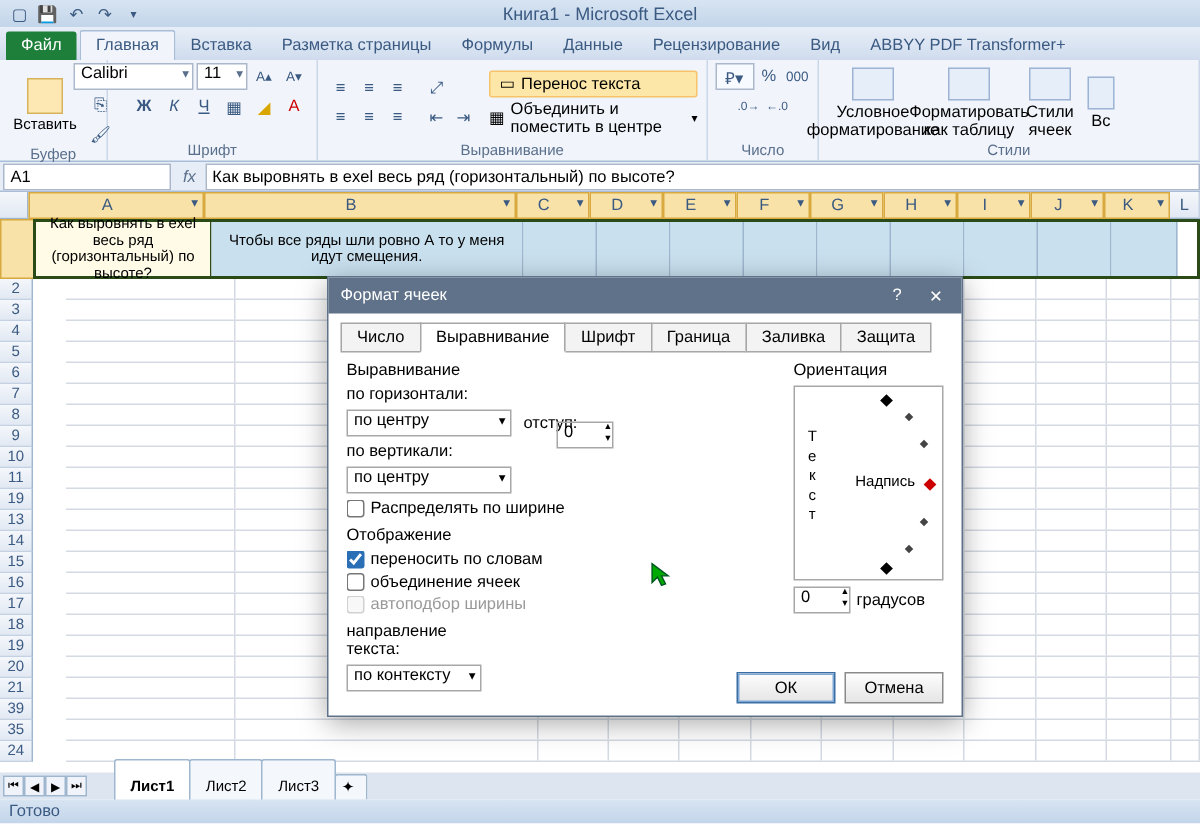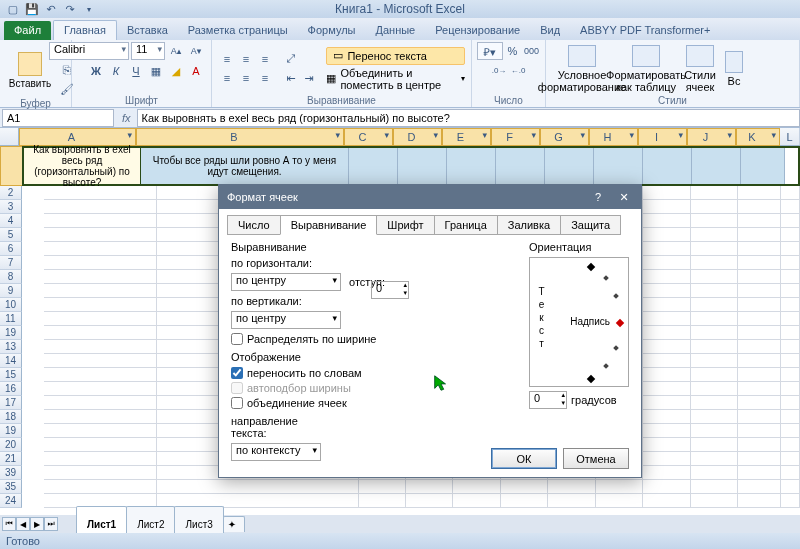--- a/index.html
+++ b/index.html
@@ -674,27 +674,27 @@
             <input type="checkbox" style="">
             <span>Распределять по ширине</span>
           </div>
       </div>
       <div class="fs">
         <div class="fs-title">Отображение</div>
         <div class="chk">
             <input type="checkbox" checked="" style="accent-color: rgb(42, 111, 181);">
             <span>переносить по словам</span>
           </div>
+        <div class="chk">
+            <input type="checkbox" style="">
+            <span>объединение ячеек</span>
+          </div>
         <div class="chk" style="color:#999">
             <input type="checkbox" disabled="" style="">
             <span>автоподбор ширины</span>
-          </div>
-        <div class="chk">
-            <input type="checkbox" style="">
-            <span>объединение ячеек</span>
           </div>
       </div>
       <div class="fs">
         <div class="frow">
             <label>направление текста:</label>
           </div>
         <div class="frow">
             <div class="sel" style="width:90px">по контексту</div>
           </div>
       </div>

